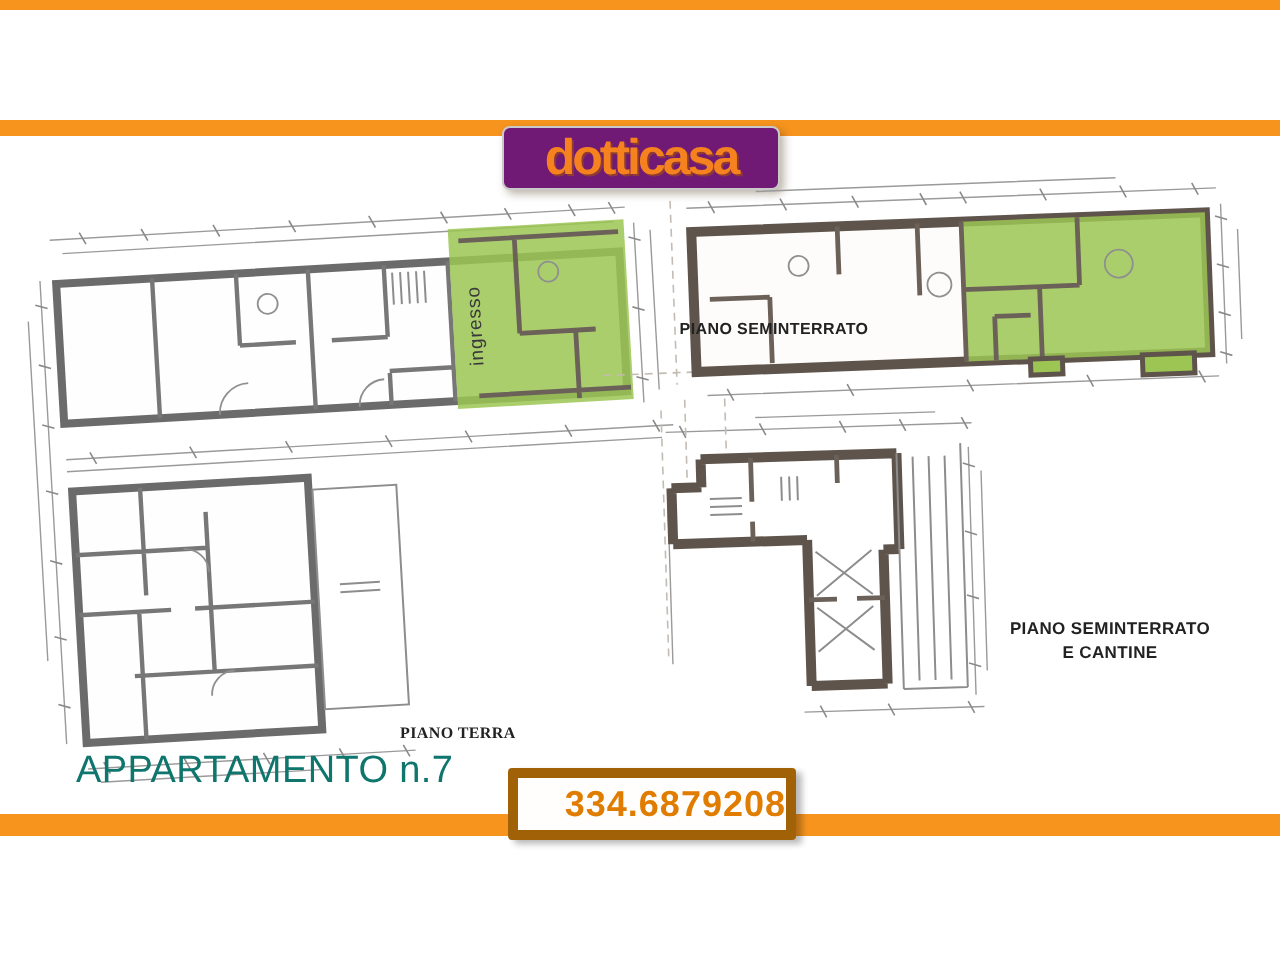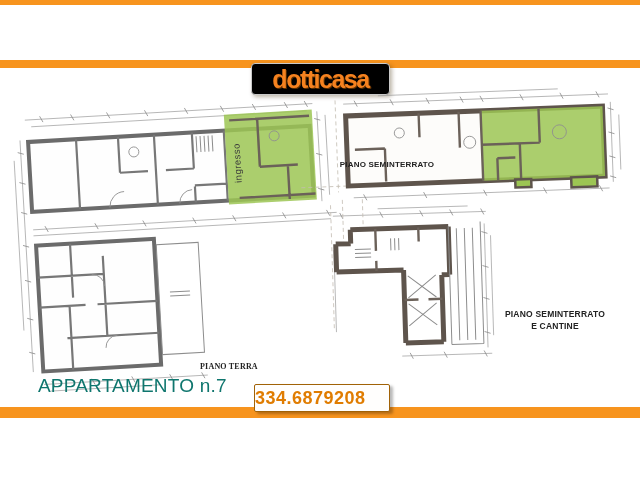--- a/index.html
+++ b/index.html
@@ -1,28 +1,28 @@
 <!DOCTYPE html>
 <html><head>
 <meta charset="utf-8">
 <style>
   html,body{margin:0;padding:0;background:#fff;}
   .stage{position:relative;width:640px;height:480px;background:#ffffff;overflow:hidden;
          font-family:"Liberation Sans",sans-serif;}
   .top-strip{position:absolute;left:0;top:0;width:640px;height:5px;background:#F7941E;}
   .header-bar{position:absolute;left:0;top:60px;width:640px;height:8px;background:#F7941E;}
   .bottom-bar{position:absolute;left:0;top:407px;width:640px;height:11px;background:#F7941E;}
-  .logo-box{position:absolute;left:251px;top:63px;width:137px;height:30px;background:#000000;
+  .logo-box{position:absolute;left:251px;top:63px;width:137px;height:30px;background:#701a75;
             border:1px solid #c9c9c9;border-radius:4px;box-shadow:2px 2px 4px rgba(60,40,0,.35);
             display:flex;align-items:center;justify-content:center;}
   .logo-text{font-weight:bold;font-size:25px;letter-spacing:-1.5px;color:#F5821F;
              text-shadow:1px 1px 0 rgba(170,85,0,.55);}
   .phone-box{position:absolute;left:254px;top:384px;width:134px;height:26px;background:#fffefd;
-             border:1px solid #a16207;border-radius:2px;box-shadow:3px 2px 3px rgba(0,0,0,.28);
-             display:flex;align-items:center;justify-content:flex-start;z-index:3;}
+             border:5px solid #a16207;border-radius:2px;box-shadow:3px 2px 3px rgba(0,0,0,.28);
+             display:flex;align-items:center;justify-content:flex-end;z-index:3;}
   .phone-text{font-weight:bold;font-size:18px;color:#E07C00;letter-spacing:.5px;}
   .apt-title{position:absolute;left:38px;top:375px;font-size:19px;color:#0f766e;letter-spacing:.2px;}
   .plan-caption{position:absolute;font-weight:bold;color:#222;font-size:8px;line-height:1.45;
                 text-align:center;letter-spacing:.2px;margin-top:17px;}
   .cap-terra{left:200px;top:344px;width:90px;text-align:left;font-family:Liberation Serif, serif;}
   .cap-apt-ef{left:332px;top:142px;width:110px;}
   .cap-garage{left:500px;top:291px;width:110px;font-size:8.5px;}
   svg{position:absolute;left:0;top:0;}
   .dim{stroke:#9a9a9a;stroke-width:.7;fill:none;}
   .dimf{stroke:#c3bcb2;stroke-width:.8;fill:none;stroke-dasharray:4 3;}

